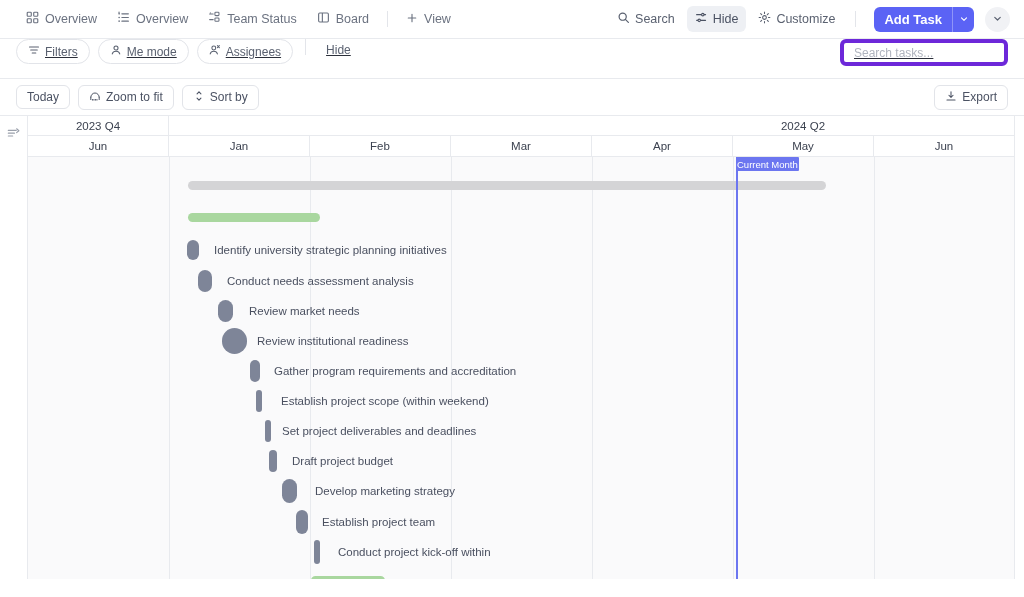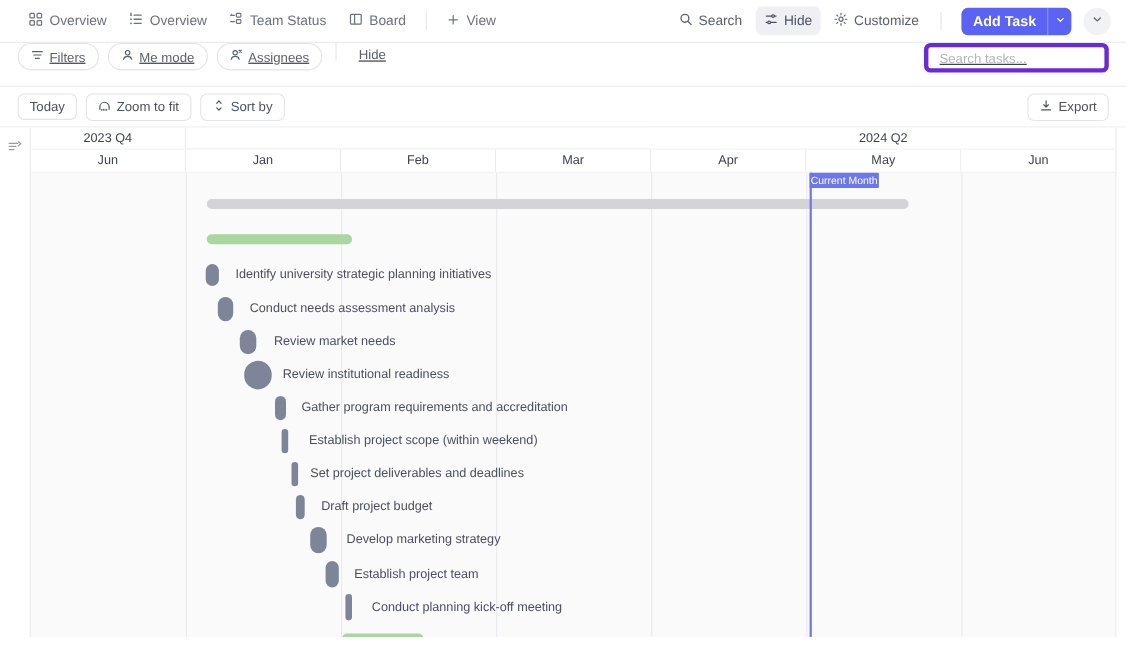--- a/index.html
+++ b/index.html
@@ -495,20 +495,20 @@
         <div class="tasklabel" style="left: 253px; top: 239px;">Establish project scope (within weekend)</div>
         <div class="bar task" style="left: 237px; width: 6px; top: 263px; height: 22px; border-radius: 3px;"></div>
         <div class="tasklabel" style="left: 254px; top: 269px;">Set project deliverables and deadlines</div>
         <div class="bar task" style="left: 241px; width: 8px; top: 293px; height: 22px; border-radius: 4px;"></div>
         <div class="tasklabel" style="left: 264px; top: 299px;">Draft project budget</div>
         <div class="bar task" style="left: 254px; width: 15px; top: 322px; height: 24px; border-radius: 7.5px;"></div>
         <div class="tasklabel" style="left: 287px; top: 329px;">Develop marketing strategy</div>
         <div class="bar task" style="left: 268px; width: 12px; top: 353px; height: 24px; border-radius: 6px;"></div>
         <div class="tasklabel" style="left: 294px; top: 360px;">Establish project team</div>
         <div class="bar task" style="left: 286px; width: 6px; top: 383px; height: 24px; border-radius: 3px;"></div>
-        <div class="tasklabel" style="left: 310px; top: 390px;">Conduct planning kick-off meeting</div>
+        <div class="tasklabel" style="left: 310px; top: 390px;">Conduct project kick-off within</div>
         <div class="bar green" style="left: 283px; width: 74px; top: 419px; height: 9px; border-radius: 5px;"></div>
       </div>
 
     <div class="cm-line" style="left: 708px; top: 41px;"></div>
     <div class="cm-badge" style="left: 708px; top: 41px;">Current Month</div>
   </div>
 </div>
 
 </body></html>

